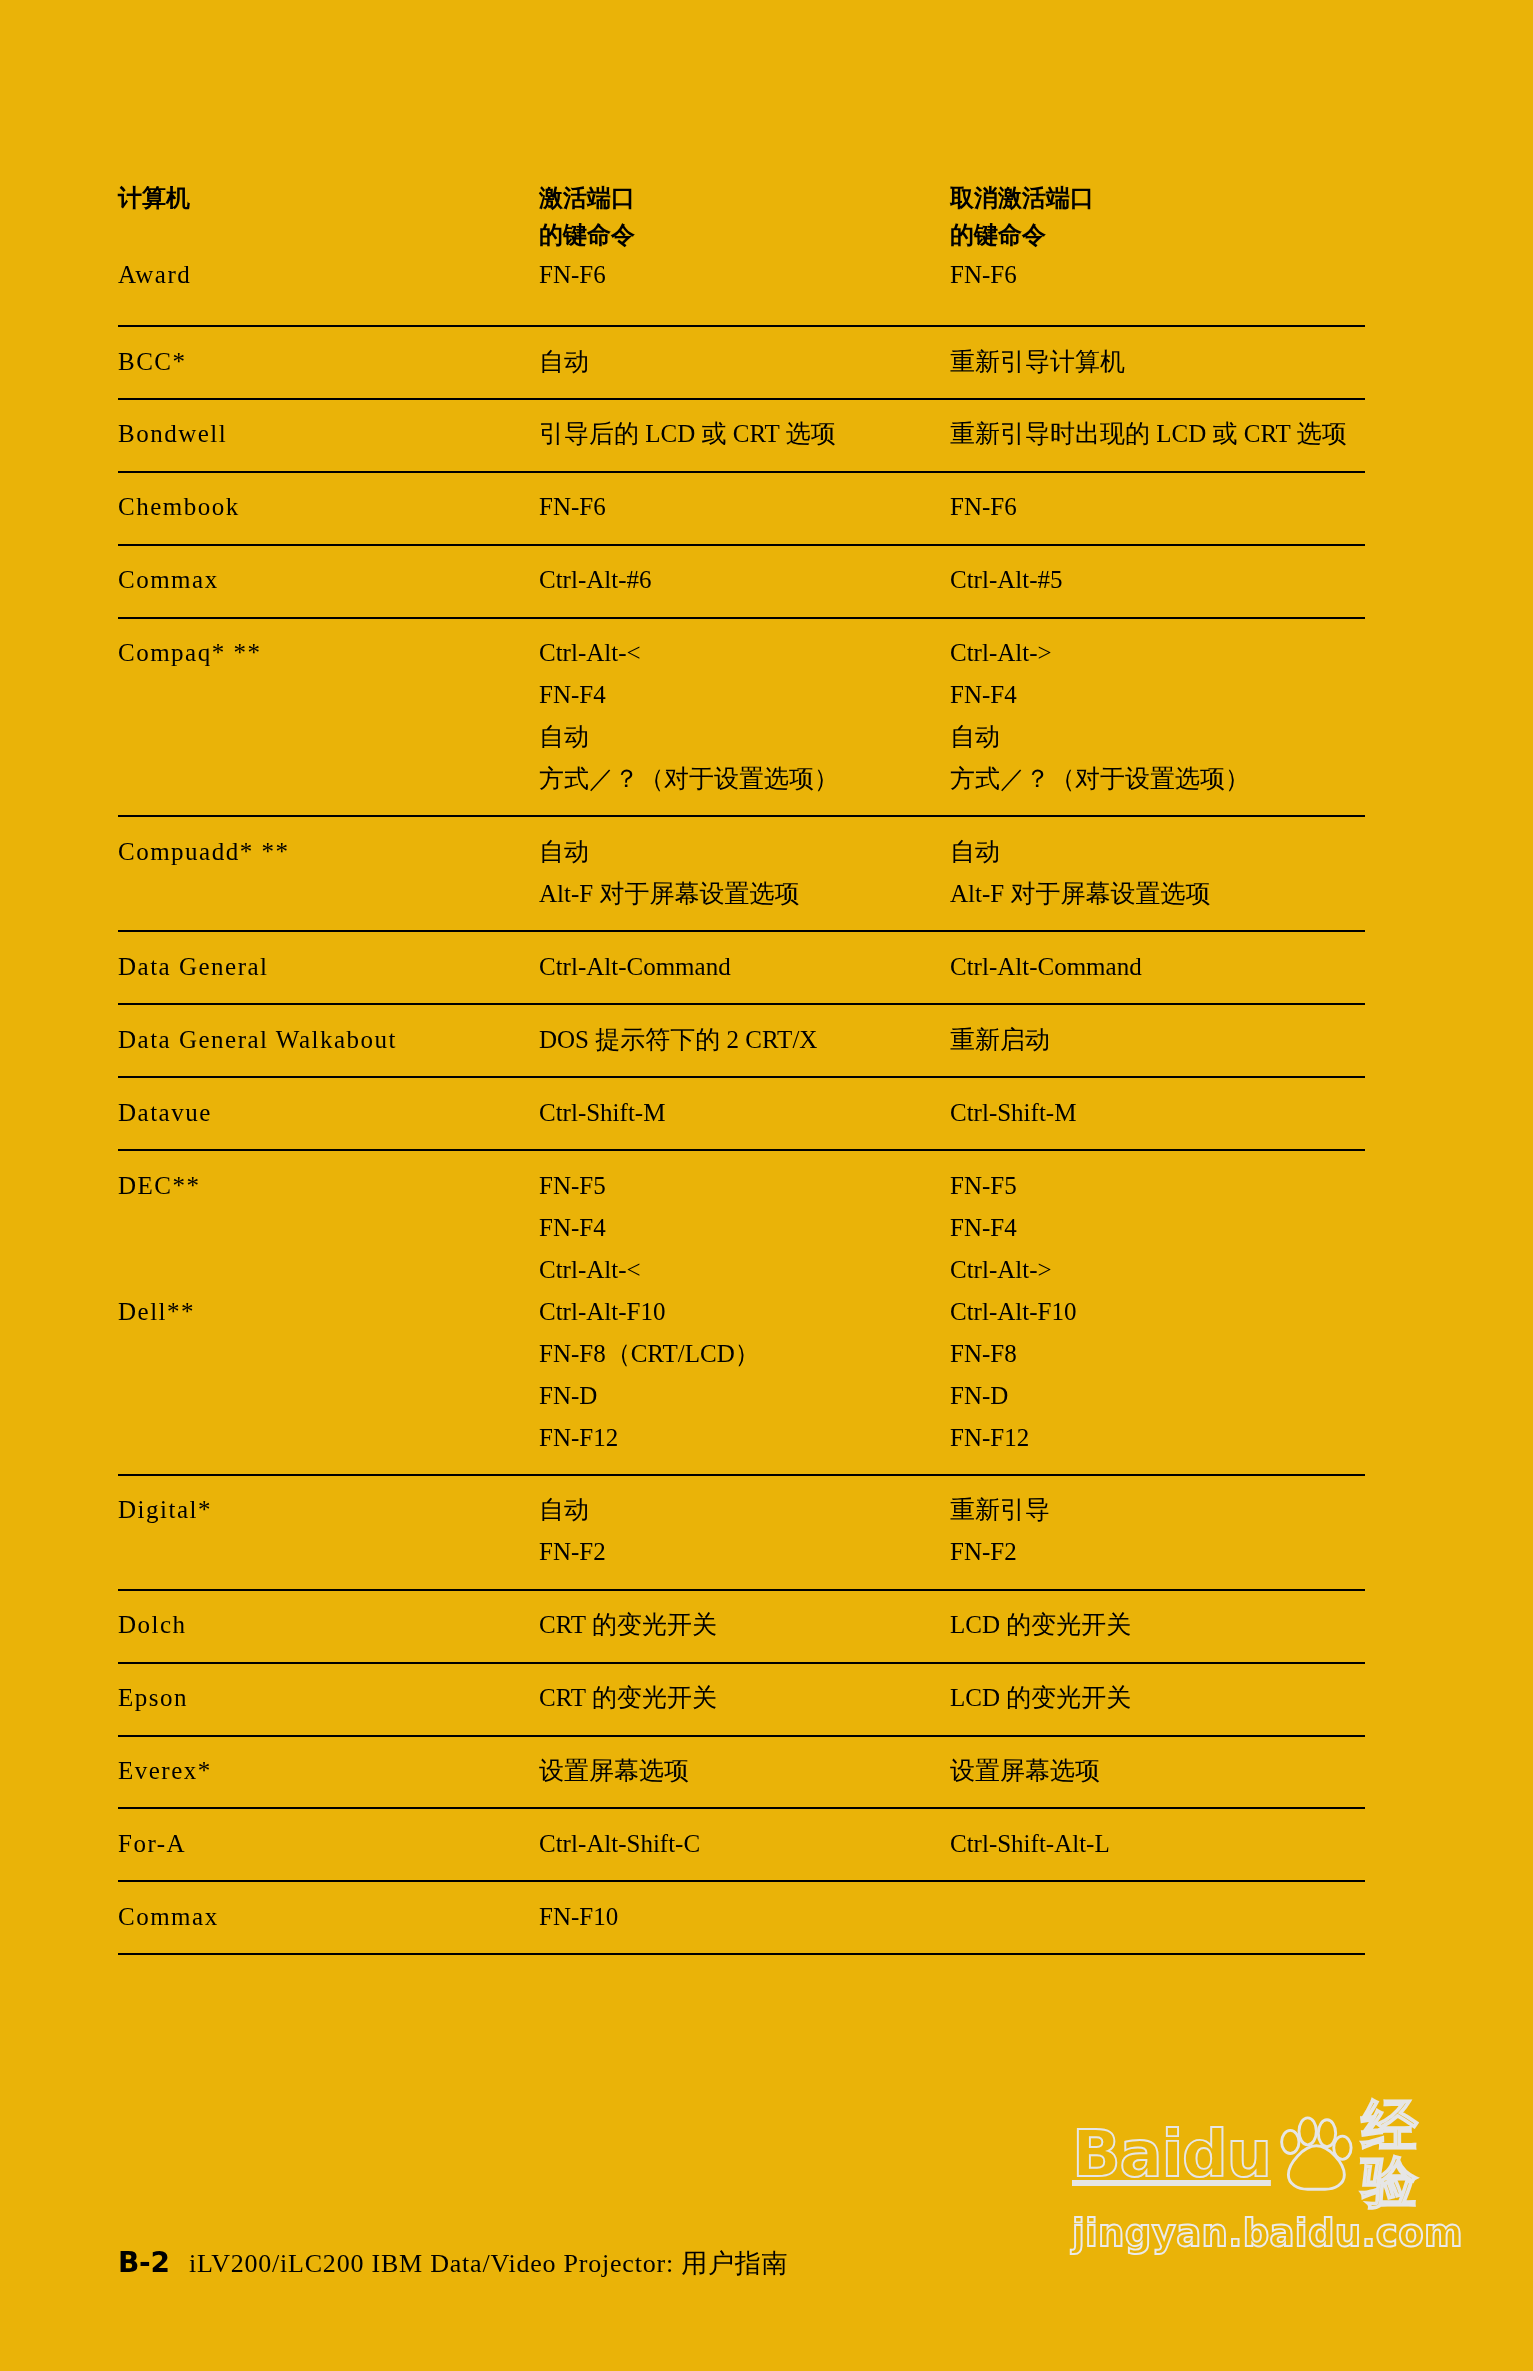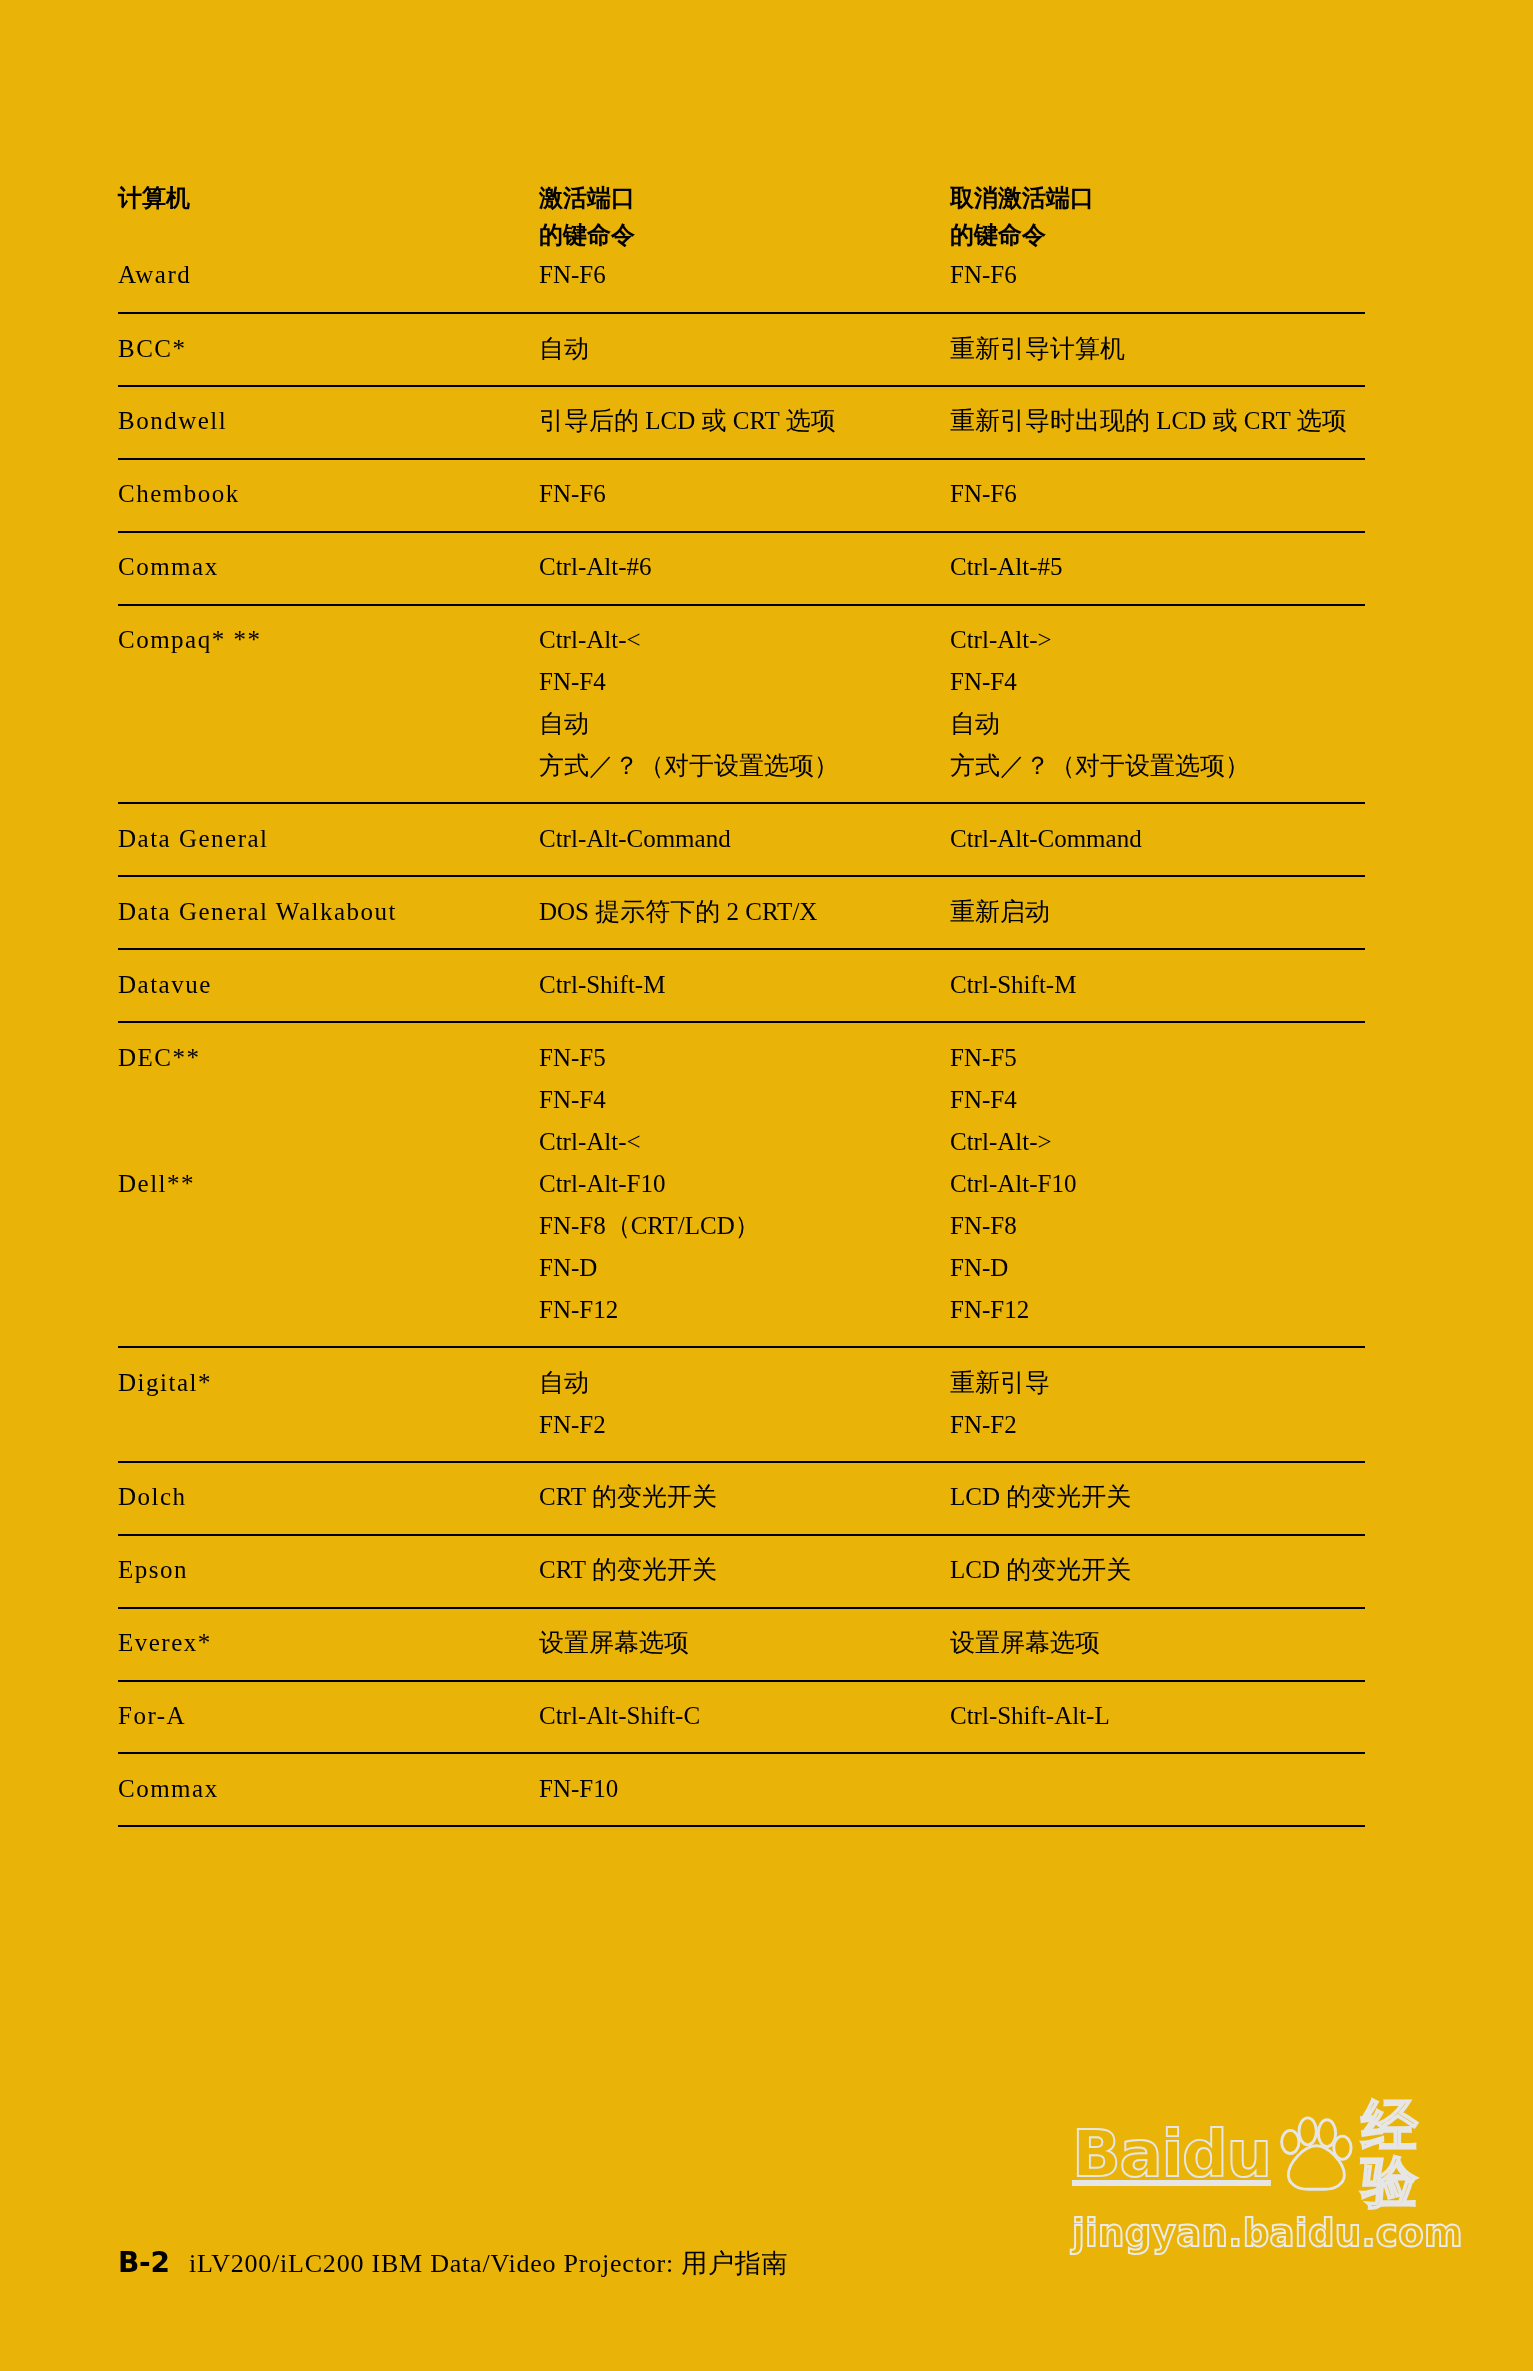--- a/index.html
+++ b/index.html
@@ -75,21 +75,21 @@
   tr.rule-top > td {
     border-top: 2.9px solid #000;
   }
   tr.rule-bottom > td {
     border-bottom: 2.9px solid #000;
   }
 
   
   tr.award-row > td {
     padding-top: 0px;
-    padding-bottom: 16px;
+    padding-bottom: 29px;
   }
 
   .ln { display: block; white-space: nowrap; }
   .ln.wrap { white-space: normal; }
 
   
   .name-cell { font-size: 25px; }
 
   
   .sp { letter-spacing: 0.06em; }
@@ -260,20 +260,33 @@
               <span class="ln">Ctrl-Alt-&lt;</span>
               <span class="ln">FN-F4</span>
               <span class="ln">自动</span>
               <span class="ln">方式／？（对于设置选项）</span>
             </td>
             <td>
               <span class="ln">Ctrl-Alt-&gt;</span>
               <span class="ln">FN-F4</span>
               <span class="ln">自动</span>
               <span class="ln">方式／？（对于设置选项）</span>
+            </td>
+          </tr>
+          <tr class="data-row rule-top">
+            <td class="name-cell">
+              <span class="ln sp">Compuadd*  **</span>
+            </td>
+            <td>
+              <span class="ln">自动</span>
+              <span class="ln">Alt-F 对于屏幕设置选项</span>
+            </td>
+            <td>
+              <span class="ln">自动</span>
+              <span class="ln">Alt-F 对于屏幕设置选项</span>
             </td>
           </tr>
           <tr class="data-row rule-top">
             <td class="name-cell">
               <span class="ln sp">Data  General</span>
             </td>
             <td>
               <span class="ln">Ctrl-Alt-Command</span>
             </td>
             <td>

